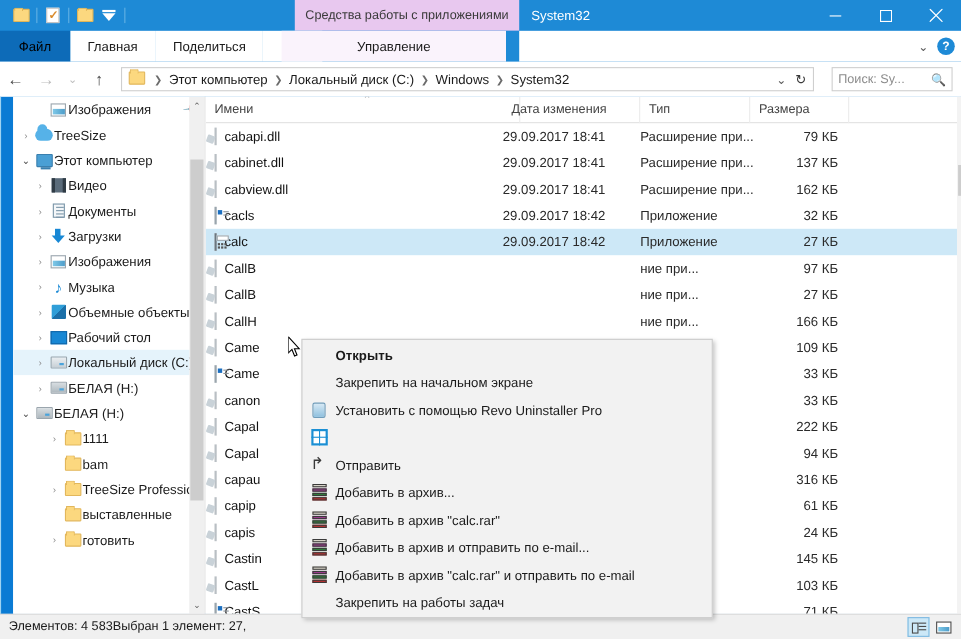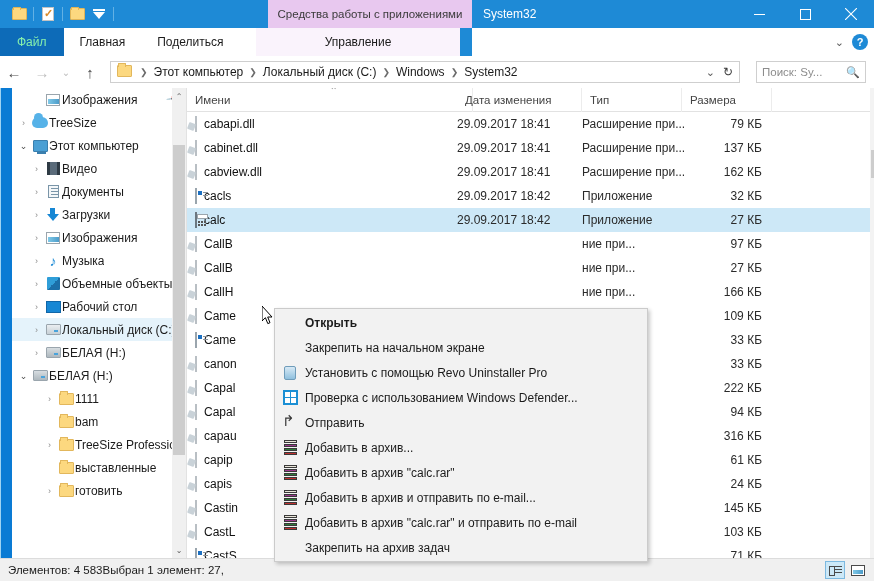--- a/index.html
+++ b/index.html
@@ -32,21 +32,21 @@
   .wintitle{ position:absolute; left:483px; top:0; height:28px; display:flex; align-items:center; color:#fff; font-size:12px; }
 
   .wbtns{ position:absolute; right:0; top:0; height:28px; display:flex; }
   .wbtn{ width:46px; height:28px; display:flex; align-items:center; justify-content:center; color:#fff; font-size:13px; }
   .wbtn svg{ display:block; }
 
   
   .ribbon{ position:absolute; left:0; top:28px; width:874px; height:28px; background:#1e8ad6; }
   .tabstrip{ position:absolute; left:0; top:0; height:28px; display:flex; align-items:stretch; }
   .tab{ display:flex; align-items:center; padding:0 16px; font-size:12px; color:#1b1b1b; background:#ffffff; }
-  .tab.file{ background:#0d6bb8; color:#86efac; padding:0 17px; }
+  .tab.file{ background:#0d6bb8; color:#000000; padding:0 17px; }
   .tab-mgmt{ position:absolute; left:256px; top:0; height:28px; width:204px; background:#faf3fc; display:flex; align-items:center; justify-content:center; font-size:12px; color:#1b1b1b; }
   .ribbon-fill{ position:absolute; left:472px; top:0; right:0; height:28px; background:#ffffff; }
   .ribbon-right{ position:absolute; right:6px; top:0; height:28px; display:flex; align-items:center; gap:8px; }
   .chevv{ color:#5a5a5a; font-size:11px; }
   .helpico{ width:16px; height:16px; border-radius:50%; background:#1e8ad6; color:#fff; font-size:11px; font-weight:bold; display:flex; align-items:center; justify-content:center; }
 
   
   .addrbar{ position:absolute; left:0; top:56px; width:874px; height:32px; background:#ffffff; display:flex; align-items:center; }
   .navbtn{ width:28px; height:30px; display:flex; align-items:center; justify-content:center; color:#4a4a4a; font-size:15px; }
   .navbtn.dim{ color:#bdbdbd; }
@@ -615,21 +615,20 @@
         <div class="mi">
           <span class="mico">
             <span class="m-revo"></span>
           </span>
           <span class="mlbl">Установить с помощью Revo Uninstaller Pro</span>
         </div>
         <div class="mi">
           <span class="mico">
             <span class="m-def"></span>
           </span>
-          <span class="mlbl">Проверка с использованием Windows Defender...</span>
         </div>
         <div class="mi">
           <span class="mico">
             <span class="m-send"></span>
           </span>
           <span class="mlbl">Отправить</span>
         </div>
         <div class="mi">
           <span class="mico">
             <span class="m-rar">
@@ -669,21 +668,21 @@
               <i></i>
               <i></i>
               <i></i>
               <i></i>
             </span>
           </span>
           <span class="mlbl">Добавить в архив "calc.rar" и отправить по e-mail</span>
         </div>
         <div class="mi">
           <span class="mico"></span>
-          <span class="mlbl">Закрепить на архив задач</span>
+          <span class="mlbl">Закрепить на работы задач</span>
         </div>
       </div>
 
     <svg class="cursor" viewBox="0 0 12 19">
       <path d="M0 0 L0 15 L3.4 11.7 L5.8 17.6 L8 16.7 L5.7 11 L10 11 Z" fill="#fff" stroke="#000" stroke-width="1"></path>
     </svg>
   </div>
 
   <div class="statusbar">
     <span class="st-txt">Элементов: 4 583</span>

